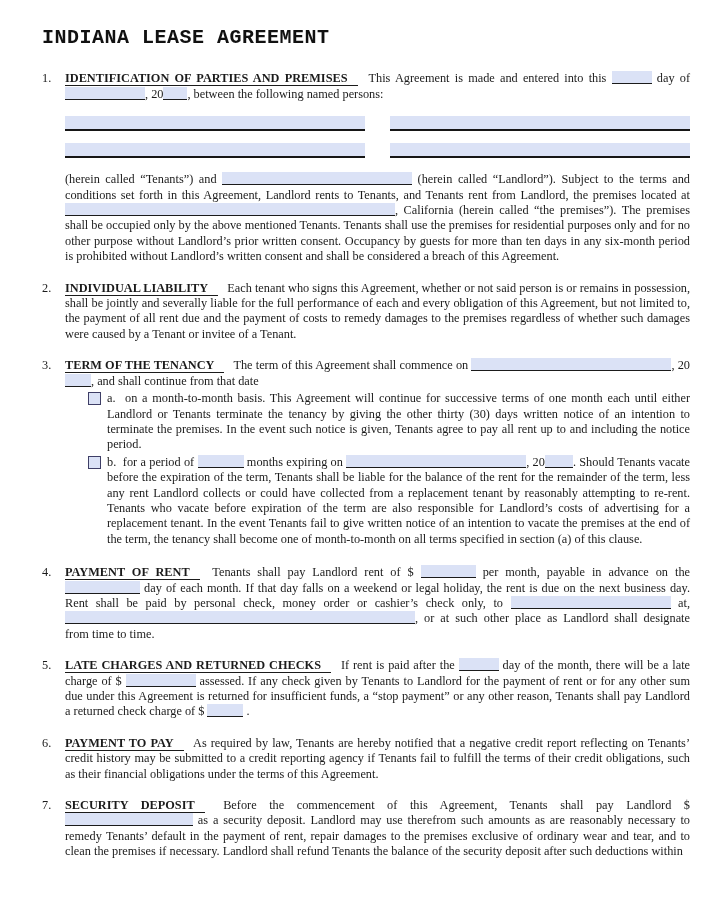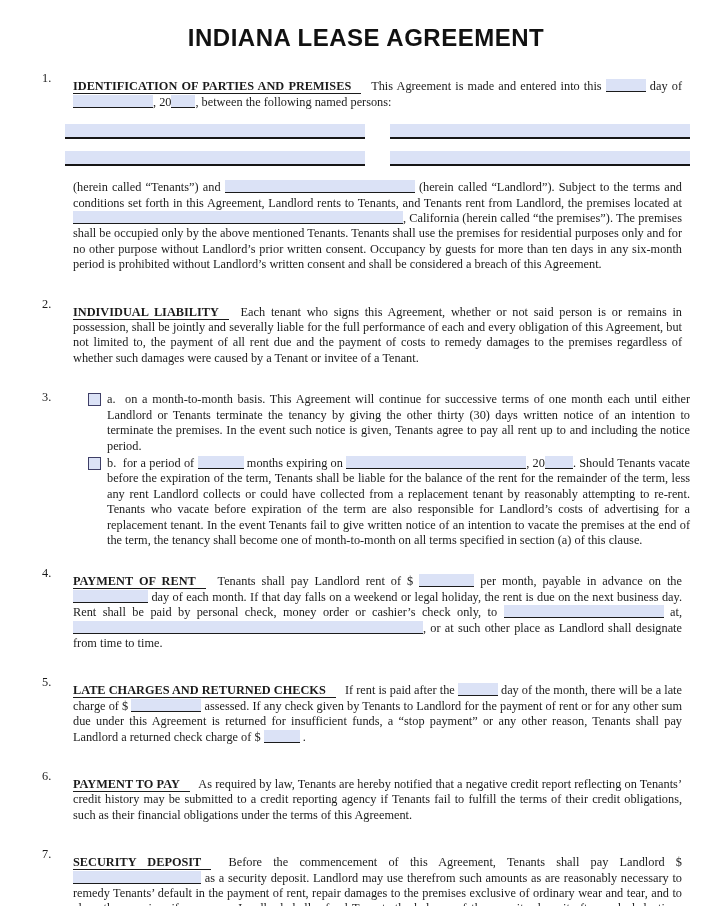--- a/index.html
+++ b/index.html
@@ -5,28 +5,28 @@
   html, body { margin: 0; padding: 0; }
   body {
     width: 728px; height: 906px; overflow: hidden;
     background: #ffffff;
     font-family: "Liberation Serif", "DejaVu Serif", serif;
     font-size: 12.3px; line-height: 15.4px;
     color: var(--ink, #1b1b1b);
   }
   .page { padding: 26px 38px 0 42px; }
   .doc-title {
-    font-family: Liberation Sans, sans-serif;
-    font-weight: bold; font-size: 24px; letter-spacing: 0.5px;
-    text-align: center; margin: 4px 0 26px 0; color: #111;
+    font-family: Liberation Mono, monospace;
+    font-weight: bold; font-size: 20px; letter-spacing: 0.5px;
+    margin: 4px 0 26px 0; color: #111;
   }
   .section { display: flex; margin-bottom: 16px; }
   .section-number { flex: 0 0 23px; }
   .section-content { flex: 1 1 auto; width: 625px; }
-  .para { margin: 8px; text-align: justify; }
+  .para { margin: 0; text-align: justify; }
   .heading {
     font-weight: bold;
     border-bottom: 1.6px solid var(--ink, #1b1b1b);
     padding-right: 10px;
     margin-right: 6px;
   }
   .blank {
     display: inline-block;
     height: 12px;
     background: var(--hl, #dbe2f6);
@@ -75,20 +75,21 @@
       </div>
       <div class="section">
         <div class="section-number">2.</div>
         <div class="section-content">
           <p class="para"><span class="heading">INDIVIDUAL LIABILITY</span><span> Each tenant who signs this Agreement, whether or not said person is or remains in possession, shall be jointly and severally liable for the full performance of each and every obligation of this Agreement, but not limited to, the payment of all rent due and the payment of costs to remedy damages to the premises regardless of whether such damages were caused by a Tenant or invitee of a Tenant.</span></p>
         </div>
       </div>
       <div class="section">
         <div class="section-number">3.</div>
         <div class="section-content">
+          <p class="para"><span class="heading">TERM OF THE TENANCY</span><span> The term of this Agreement shall commence on </span><span class="blank" style="width: 200px;"></span><span>, 20</span><span class="blank" style="width: 26px;"></span><span>, and shall continue from that date</span></p>
           <div class="cb-item">
             <span class="checkbox"></span>
             <div class="cb-text"><span class="cb-letter">a.</span>&nbsp;&nbsp;<span>on a month-to-month basis.  This Agreement will continue for successive terms of one month each until either Landlord or Tenants terminate the tenancy by giving the other thirty (30) days written notice of an intention to terminate the premises.  In the event such notice is given, Tenants agree to pay all rent up to and including the notice period.</span></div>
           </div>
           <div class="cb-item">
             <span class="checkbox"></span>
             <div class="cb-text"><span class="cb-letter">b.</span>&nbsp;&nbsp;<span>for a period of </span><span class="blank" style="width: 46px;"></span><span> months expiring on </span><span class="blank" style="width: 180px;"></span><span>, 20</span><span class="blank" style="width: 28px;"></span><span>.  Should Tenants vacate before the expiration of the term, Tenants shall be liable for the balance of the rent for the remainder of the term, less any rent Landlord collects or could have collected from a replacement tenant by reasonably attempting to re-rent.  Tenants who vacate before expiration of the term are also responsible for Landlord’s costs of advertising for a replacement tenant.  In the event Tenants fail to give written notice of an intention to vacate the premises at the end of the term, the tenancy shall become one of month-to-month on all terms specified in section (a) of this clause.</span></div>
           </div>
         </div>
       </div>

